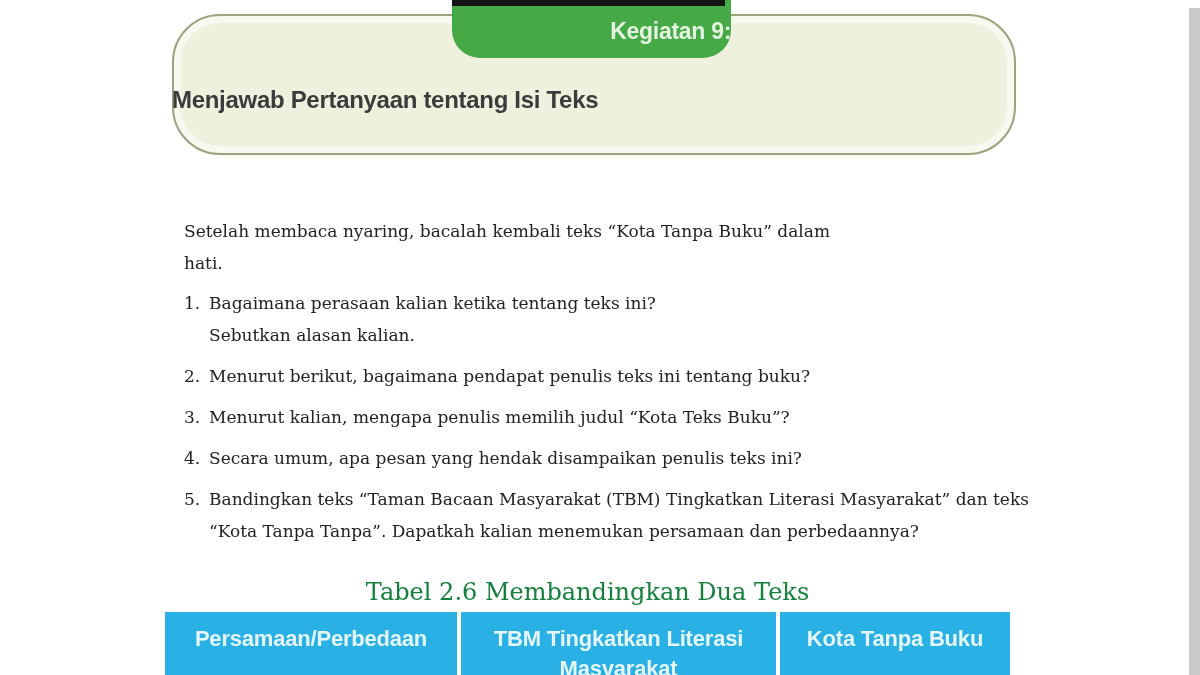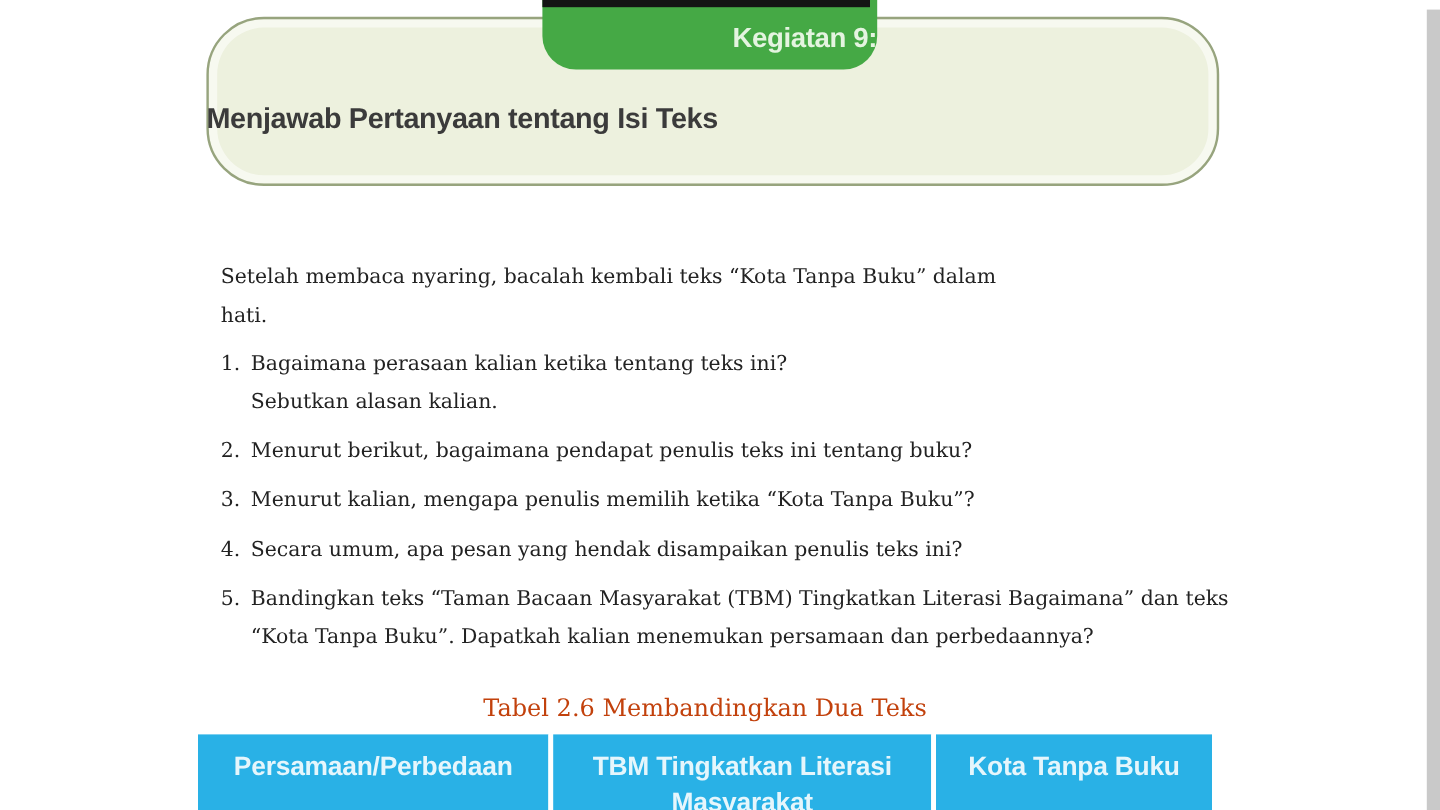--- a/index.html
+++ b/index.html
@@ -92,22 +92,22 @@
   }
   .q-text {
     flex: 0 0 820px;
     max-width: 820px;
     white-space: pre-line;
   }
   .table-caption {
     position: absolute;
     left: 165px; top: 578px; width: 845px;
     text-align: center;
-    font-size: 20px;
-    color: #c2410c;
+    font-size: 24px;
+    color: #15803d;
   }
   .comparison-table {
     position: absolute;
     left: 165px; top: 612px; width: 845px; height: 110px;
     display: flex;
   }
   .th-cell {
     background: var(--table-blue);
     color: rgba(255,255,255,0.88);
     font-family: "Liberation Sans", sans-serif;
@@ -151,29 +151,29 @@
         <div class="q-num">1.</div>
         <div class="q-text">Bagaimana perasaan kalian ketika tentang teks ini?
 Sebutkan alasan kalian.</div>
       </div>
       <div class="question-row">
         <div class="q-num">2.</div>
         <div class="q-text">Menurut berikut, bagaimana pendapat penulis teks ini tentang buku?</div>
       </div>
       <div class="question-row">
         <div class="q-num">3.</div>
-        <div class="q-text">Menurut kalian, mengapa penulis memilih ketika “Kota Tanpa Buku”?</div>
+        <div class="q-text">Menurut kalian, mengapa penulis memilih judul “Kota Teks Buku”?</div>
       </div>
       <div class="question-row">
         <div class="q-num">4.</div>
         <div class="q-text">Secara umum, apa pesan yang hendak disampaikan penulis teks ini?</div>
       </div>
       <div class="question-row">
         <div class="q-num">5.</div>
-        <div class="q-text">Bandingkan teks “Taman Bacaan Masyarakat (TBM) Tingkatkan Literasi Bagaimana” dan teks “Kota Tanpa Buku”. Dapatkah kalian menemukan persamaan dan perbedaannya?</div>
+        <div class="q-text">Bandingkan teks “Taman Bacaan Masyarakat (TBM) Tingkatkan Literasi Masyarakat” dan teks “Kota Tanpa Tanpa”. Dapatkah kalian menemukan persamaan dan perbedaannya?</div>
       </div>
     </div>
   </div>
 
   <div class="table-caption">Tabel 2.6 Membandingkan Dua Teks</div>
 
   <div class="comparison-table">
     <div class="th-cell th-1">Persamaan/Perbedaan</div>
     <div class="th-sep"></div>
     <div class="th-cell th-2">TBM Tingkatkan Literasi Masyarakat</div>

